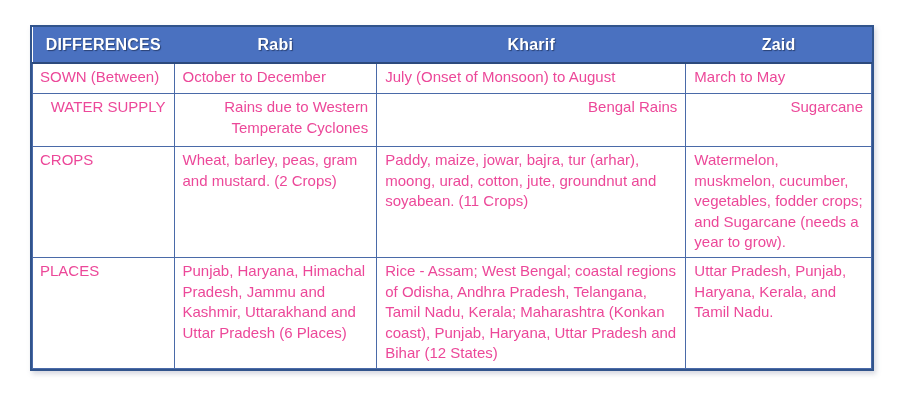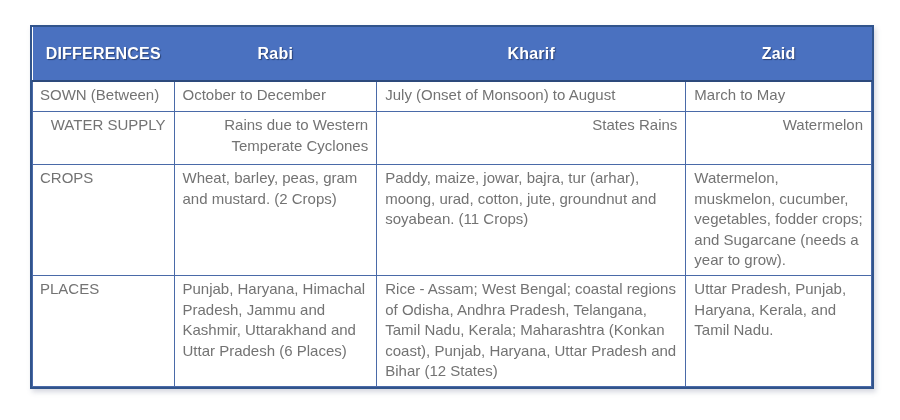--- a/index.html
+++ b/index.html
@@ -37,31 +37,31 @@
   col.c4 { width: 185px; }
 
   .season-table th {
     background: #4a71c0;
     color: #ffffff;
     font-weight: bold;
     font-size: 16px;
     text-align: center;
     vertical-align: middle;
     height: 33px;
-    padding: 10px 6px;
+    padding: 1px 6px;
     border: none;
     border-bottom: 2px solid #2d4a7c;
     text-shadow: 1px 1px 1px rgba(25,40,75,0.65);
     letter-spacing: 0.2px;
   }
   .season-table td {
     border: 1px solid #4a6aa8;
     font-size: 15px;
     line-height: 20.5px;
-    color: #737373;
+    color: #ec4899;
     padding: 3px 8px 4px 8px;
     vertical-align: top;
     background: #ffffff;
     word-wrap: break-word;
   }
   .season-table td.rowlabel {
     padding-left: 7px;
   }
   tr.r-sown td    { height: 22px; }
   tr.r-harvest td { height: 21px; }
@@ -92,22 +92,22 @@
       <tbody>
         <tr class="r-sown">
           <td class="rowlabel">SOWN (Between)</td>
           <td>October to December</td>
           <td>July (Onset of Monsoon) to August</td>
           <td>March to May</td>
         </tr>
         <tr class="r-water">
           <td class="rowlabel">WATER SUPPLY</td>
           <td>Rains due to Western Temperate Cyclones</td>
-          <td>States Rains</td>
-          <td>Watermelon</td>
+          <td>Bengal Rains</td>
+          <td>Sugarcane</td>
         </tr>
         <tr class="r-crops">
           <td class="rowlabel">CROPS</td>
           <td>Wheat, barley, peas, gram and mustard. (2 Crops)</td>
           <td>Paddy, maize, jowar, bajra, tur (arhar), moong, urad, cotton, jute, groundnut and soyabean. (11 Crops)</td>
           <td>Watermelon, muskmelon, cucumber, vegetables, fodder crops; and Sugarcane (needs a year to grow).</td>
         </tr>
         <tr class="r-places">
           <td class="rowlabel">PLACES</td>
           <td>Punjab, Haryana, Himachal Pradesh, Jammu and Kashmir, Uttarakhand and Uttar Pradesh (6 Places)</td>

